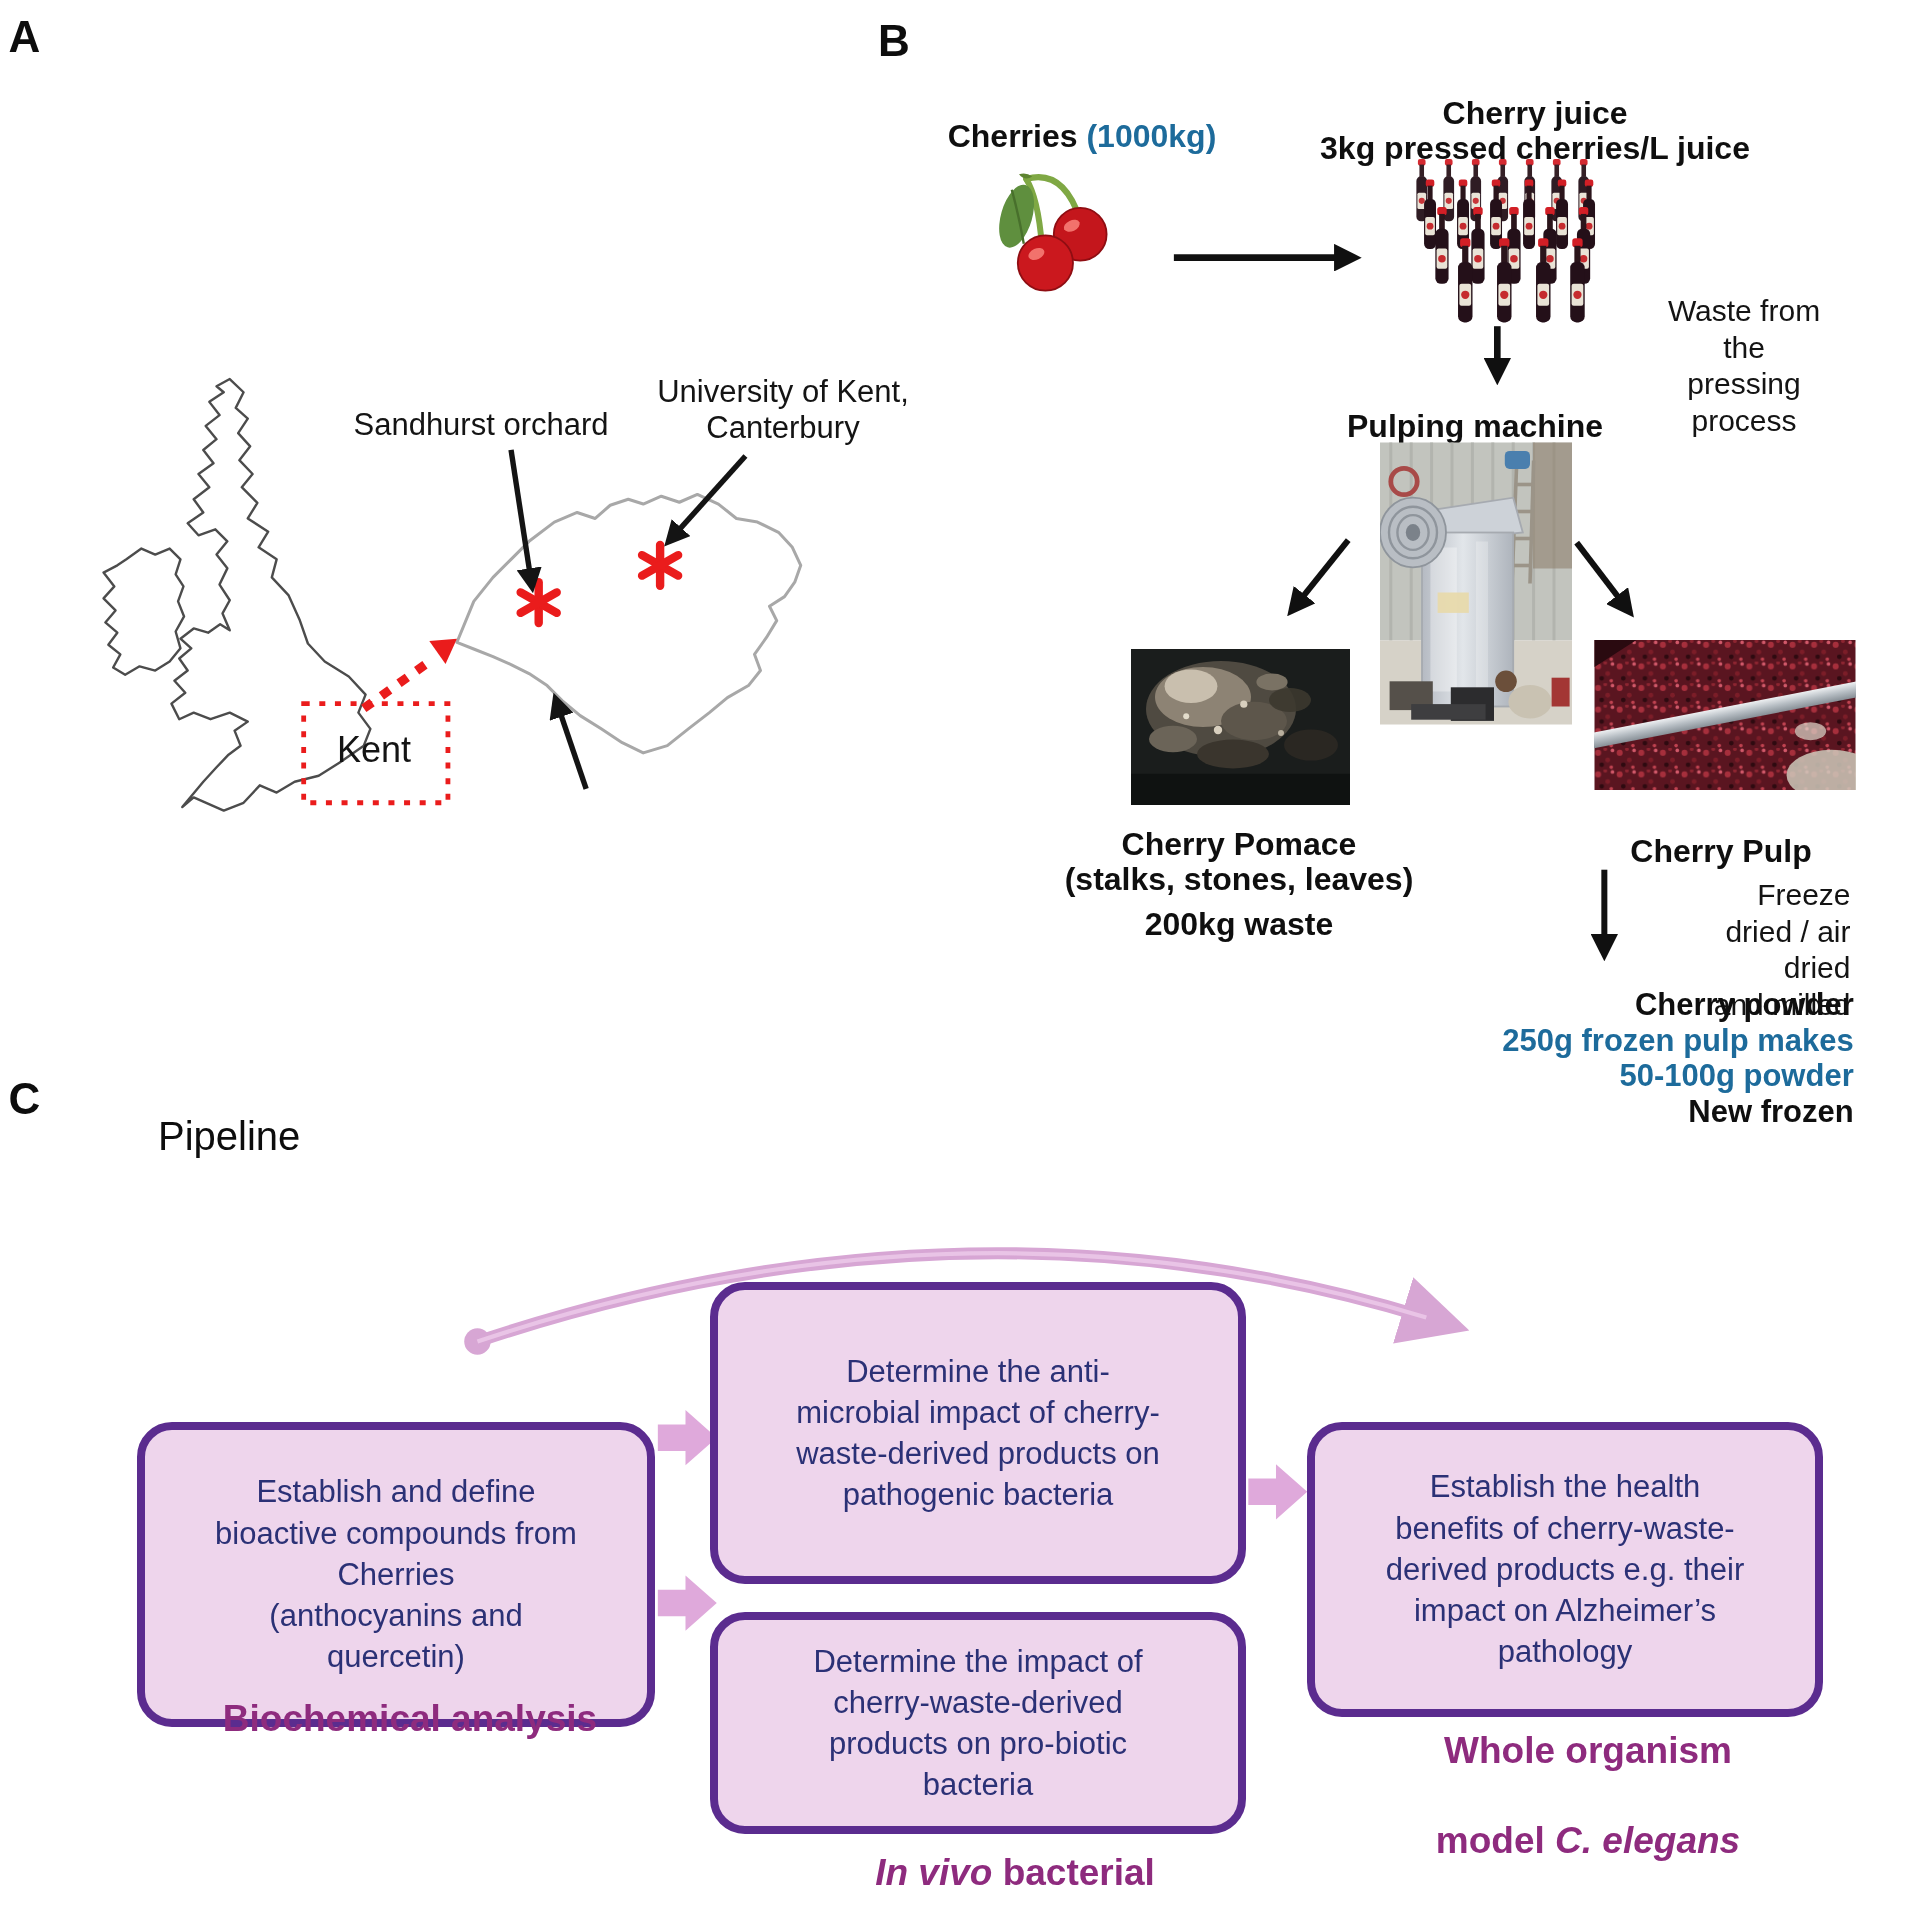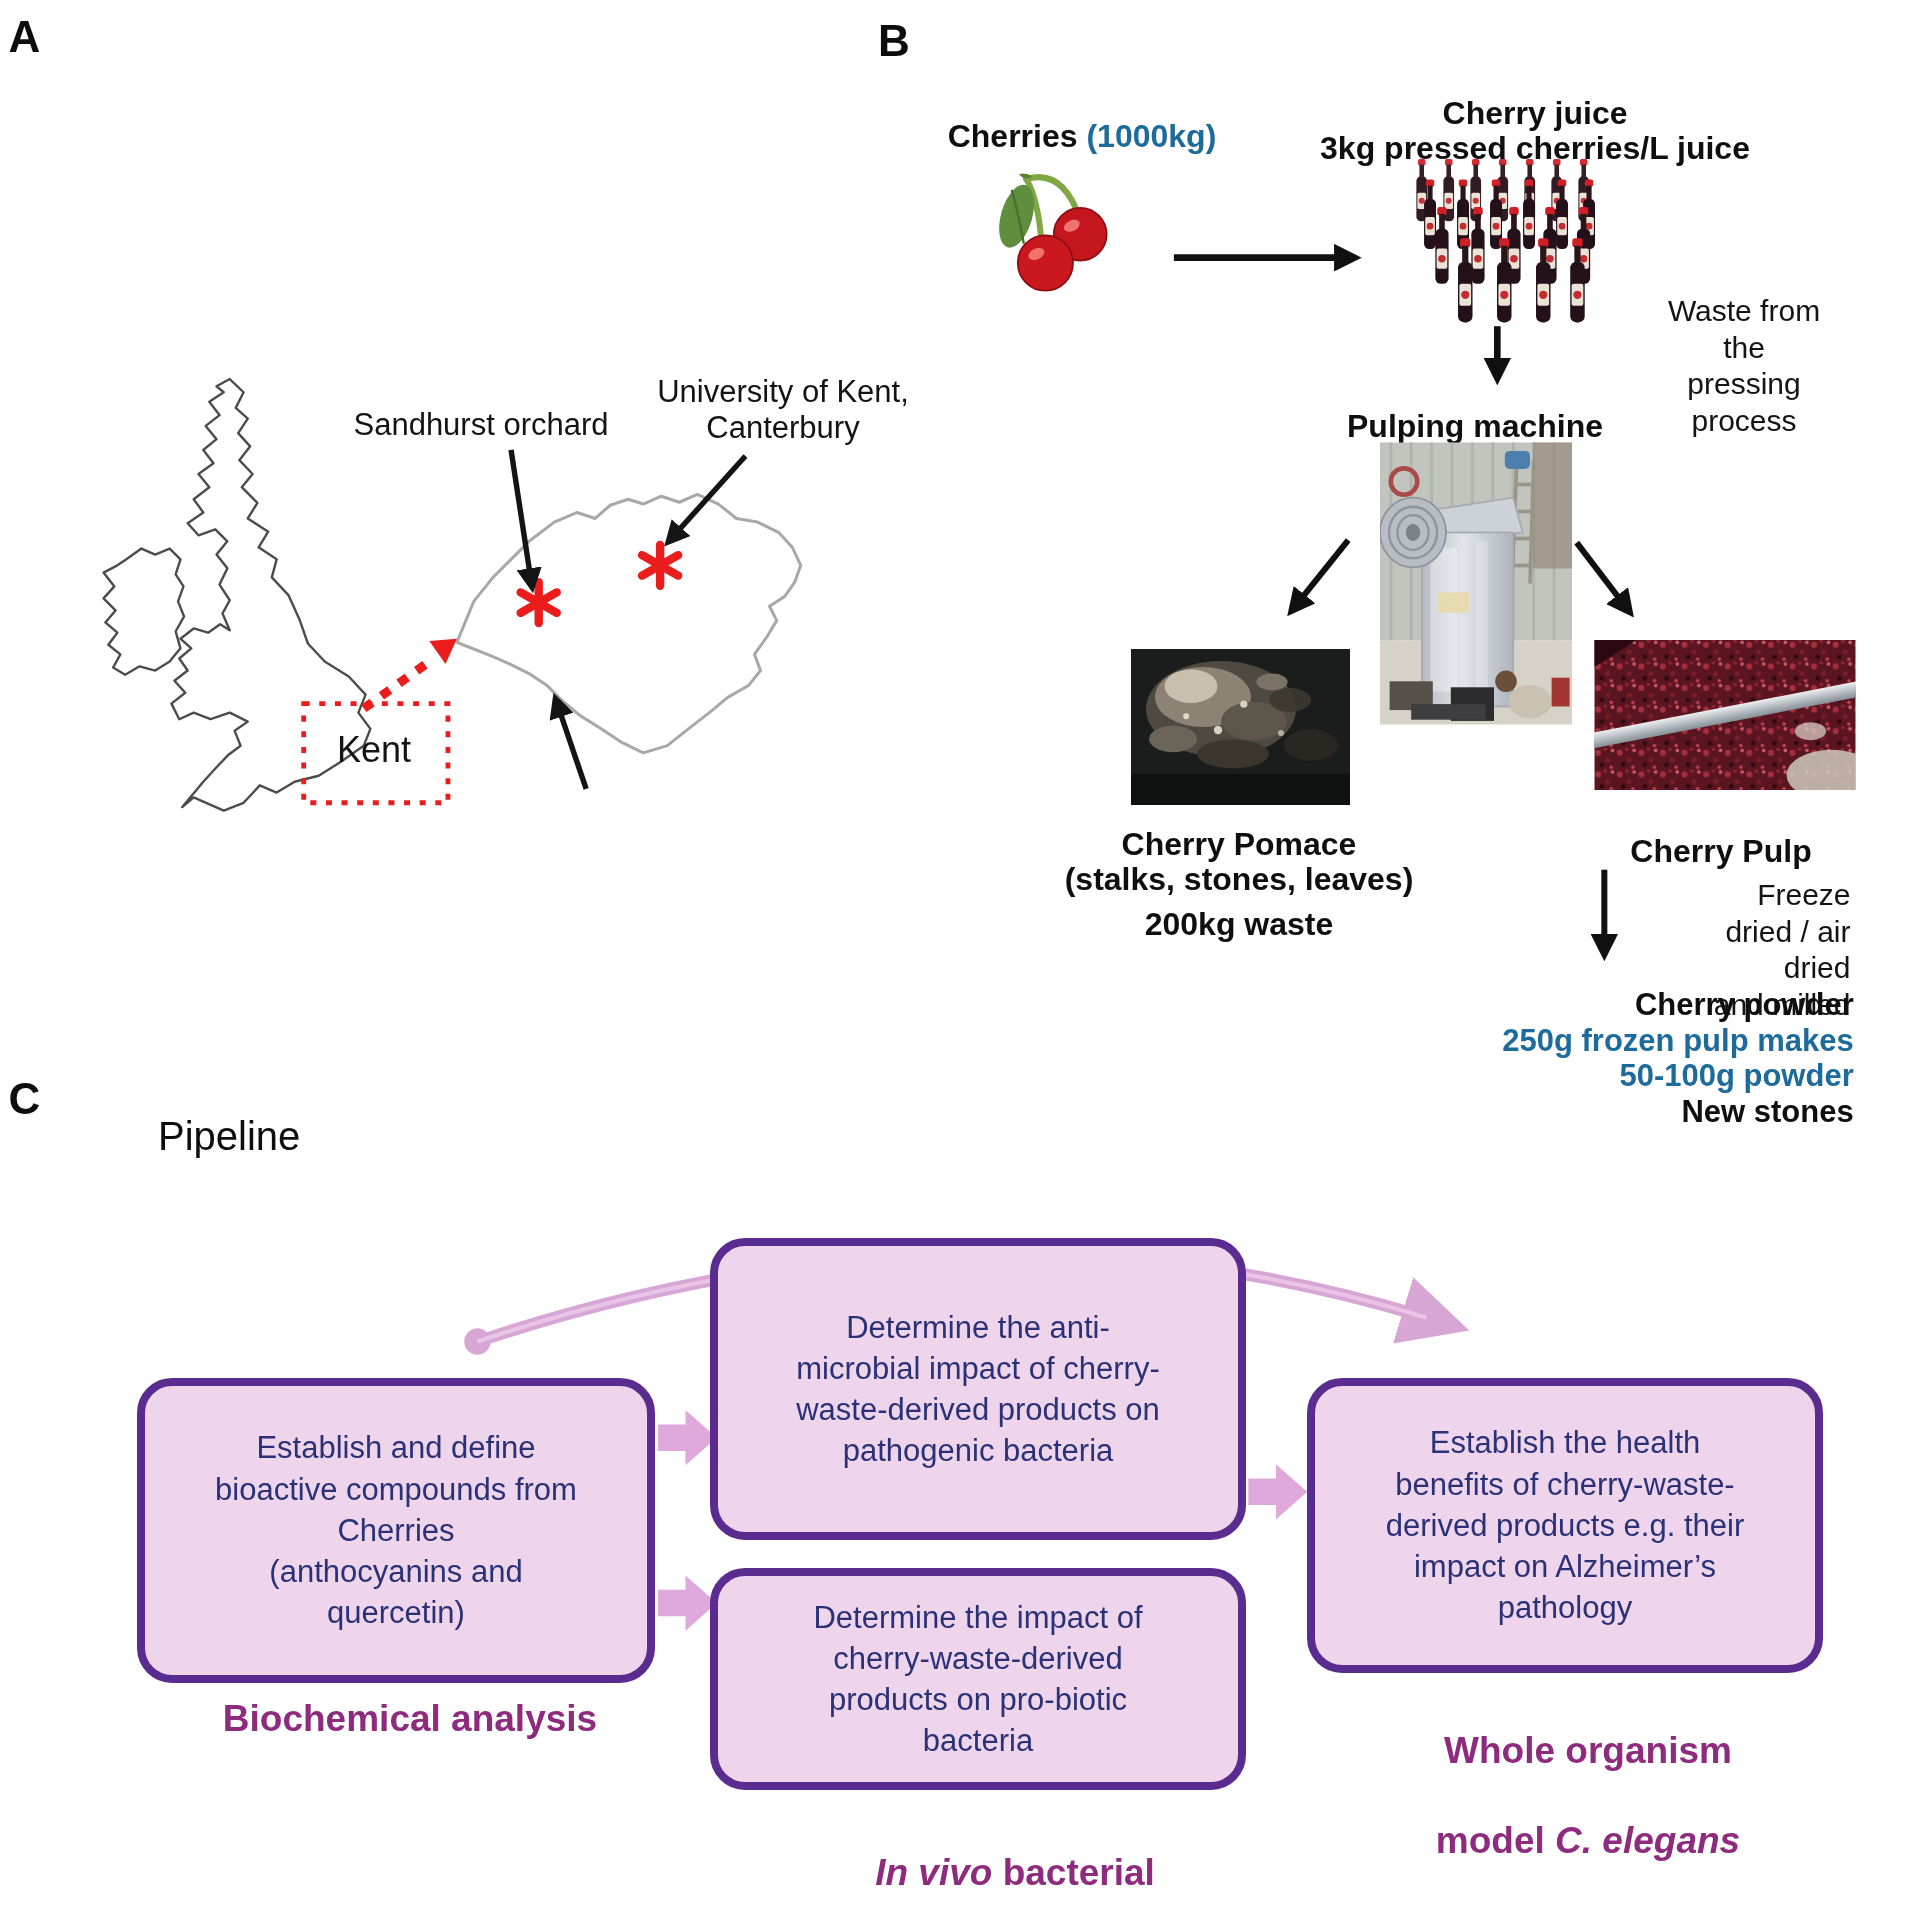--- a/index.html
+++ b/index.html
@@ -9,21 +9,21 @@
   .lbl{position:absolute;font-size:31px;line-height:1.15;color:#141414;}
   .center{transform:translateX(-50%);text-align:center;}
   .pre{white-space:pre-line;}
   .bold{font-weight:700;}
   .teal{color:#1d6b9b;font-weight:700;}
   .panel-letter{position:absolute;font-size:44px;font-weight:700;color:#0d0d0d;}
   .bhead{position:absolute;font-size:32px;font-weight:700;line-height:1.16;color:#0f0f0f;}
   .bnote{position:absolute;font-size:30px;line-height:1.22;color:#141414;}
   .pbox{position:absolute;box-sizing:border-box;background:#eed5ec;border:8.4px solid #5b2c8f;
         border-radius:35px;display:flex;align-items:center;justify-content:center;
-        text-align:center;color:#2b3176;font-size:31px;line-height:1.33;padding:0 15.6px;}
+        text-align:center;color:#2b3176;font-size:31px;line-height:1.33;padding:0 15.6px;margin-top:44px;}
   .caption{position:absolute;font-size:37px;font-weight:700;color:#8e2b7e;line-height:1.22;
            transform:translateX(-50%);text-align:center;white-space:pre-line;}
   .it{font-style:italic;}
   .ptitle{position:absolute;font-size:40px;font-weight:400;color:#0d0d0d;}
 </style>
 </head>
 <body>
 
 <div class="canvas">
 
@@ -261,21 +261,21 @@
   <div class="bhead teal" style="left:1239px;top:906px;transform:translateX(-50%)">200kg waste</div>
 
   <div class="bhead" style="left:1721px;top:833px;transform:translateX(-50%)">Cherry Pulp</div>
   <div class="bnote pre" style="left:1775px;top:877px;transform:translateX(-50%);text-align:right">Freeze dried / air dried
 and milled</div>
 
   <div class="abs" style="left:1678px;top:987px;transform:translateX(-50%);text-align:right">
     <div class="bold" style="font-size:31px;line-height:1.15;color:#0f0f0f">Cherry powder</div>
     <div class="teal" style="font-size:31px;line-height:1.15;white-space:nowrap">250g frozen pulp makes</div>
     <div class="teal" style="font-size:31px;line-height:1.15">50-100g powder</div>
-    <div class="bold" style="font-size:31px;line-height:1.15;color:#0f0f0f">New stones</div>
+    <div class="bold" style="font-size:31px;line-height:1.15;color:#0f0f0f">New frozen</div>
   </div>
 
   <div class="panel-letter" style="left:8.4px;top:1074px">C</div>
   <div class="ptitle" style="left:158px;top:1114px">Pipeline</div>
 
   <svg class="abs" style="left:0px;top:1143px" width="1926" height="771" viewBox="0 0 3203 1282">
     <defs>
       <marker id="pinkhead" viewBox="0 0 10 10" refX="3.5" refY="5" markerWidth="115" markerHeight="115" markerUnits="userSpaceOnUse" orient="auto">
           <path d="M0,0 L10,5 L0,10 z" fill="#d7a6d4"></path>
         </marker>

